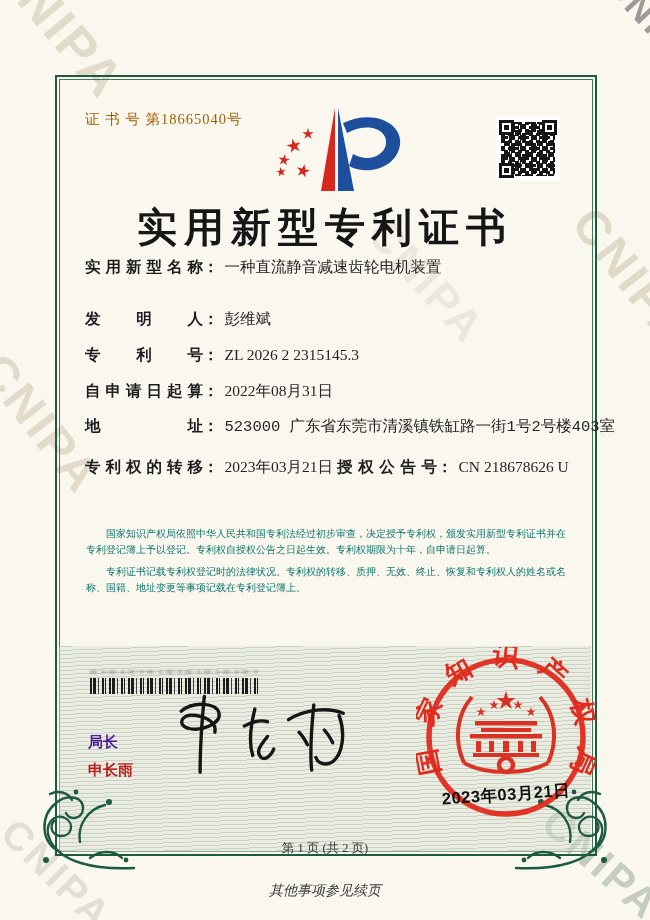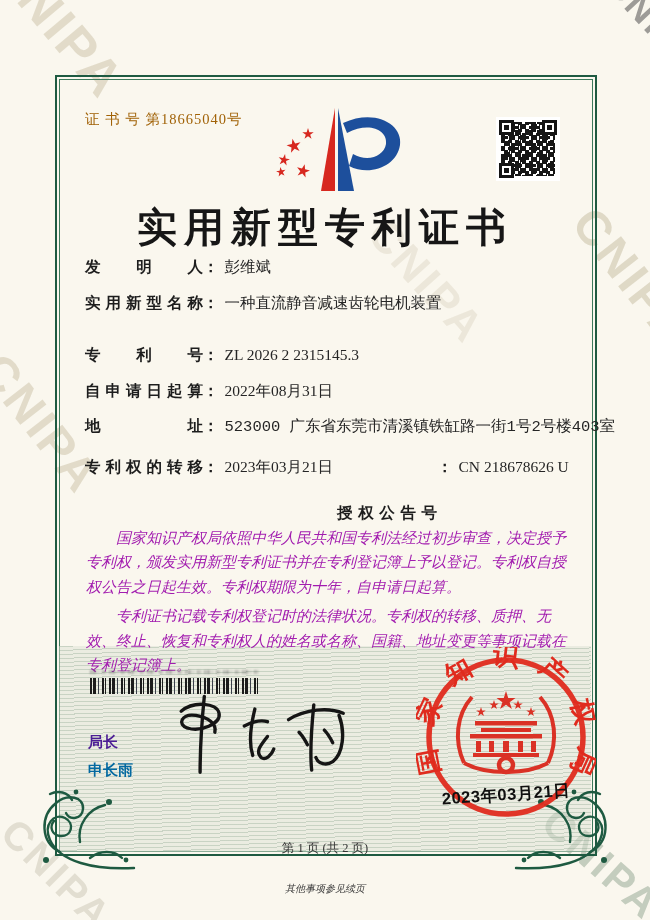--- a/index.html
+++ b/index.html
@@ -45,48 +45,48 @@
   .finder.tl{left:3px;top:3px;} .finder.tr{right:3px;top:3px;} .finder.bl{left:3px;bottom:3px;}
 
   .title{position:absolute;left:0;top:200px;width:650px;text-align:center;font-size:40px;font-weight:bold;color:#161616;letter-spacing:7px;}
 
   
   .fields{position:absolute;left:85px;top:256px;width:495px;font-size:15.5px;color:#1d1d1d;}
   .frow{line-height:22px;margin-bottom:14px;white-space:nowrap;}
   .frow.r0{margin-bottom:30px;}
   .frow.r5{margin-bottom:18px;font-family:Liberation Mono, monospace;}
   .flabel{display:inline-block;width:118px;text-align:justify;text-align-last:justify;font-weight:bold;vertical-align:top;}
-  .flabel.small{width:100px;margin-top:46px;}
+  .flabel.small{width:100px;}
   .fcolon{font-weight:bold;margin-right:6px;}
   .fvalue{color:#252525;}
   .grant-row{display:flex;}
   .grant-group1{width:252px;}
 
   
-  .paras{position:absolute;left:86px;top:526px;width:482px;font-size:15px;line-height:1.63;color:#a21caf;font-style:italic;}
+  .paras{position:absolute;left:86px;top:526px;width:482px;font-size:10px;line-height:1.63;color:#0f766e;}
   .paras p{margin:0 0 5px 0;text-indent:2em;}
 
   
   .barcode-smudge{position:absolute;left:90px;top:670px;width:170px;height:4px;opacity:.45;filter:blur(1px);
     background:repeating-linear-gradient(90deg,#555 0 2px,rgba(0,0,0,0) 2px 3px,#555 3px 6px,rgba(0,0,0,0) 6px 8px,#777 8px 9px,rgba(0,0,0,0) 9px 12px,#555 12px 14px,rgba(0,0,0,0) 14px 15px,#555 15px 16px,rgba(0,0,0,0) 16px 19px);}
   .barcode{position:absolute;left:90px;top:678px;width:170px;height:16px;
     background:repeating-linear-gradient(90deg,#1c1c1c 0 2px,rgba(0,0,0,0) 2px 3px,#1c1c1c 3px 6px,rgba(0,0,0,0) 6px 8px,#3a3f4a 8px 9px,rgba(0,0,0,0) 9px 12px,#1c1c1c 12px 14px,rgba(0,0,0,0) 14px 15px,#1c1c1c 15px 16px,rgba(0,0,0,0) 16px 19px);}
 
   
   .signer-title{position:absolute;left:88px;top:733px;font-family:"Liberation Sans","DejaVu Sans",sans-serif;font-weight:bold;font-size:15px;color:#4c1d95;}
-  .signer-name{position:absolute;left:88px;top:761px;font-family:"Liberation Sans","DejaVu Sans",sans-serif;font-weight:bold;font-size:15px;color:#0369a1;}
+  .signer-name{position:absolute;left:88px;top:761px;font-family:"Liberation Sans","DejaVu Sans",sans-serif;font-weight:bold;font-size:15px;color:#b91c1c;}
   .signature{position:absolute;left:158px;top:690px;}
 
   
   .seal{position:absolute;left:416px;top:647px;}
   .seal-date{position:absolute;left:430px;top:784px;width:152px;text-align:center;
     font-family:"Liberation Sans","DejaVu Sans",sans-serif;font-weight:bold;font-size:16.5px;color:#101010;transform:rotate(-4deg);letter-spacing:.5px;}
 
   .pagefooter{position:absolute;left:0;top:840px;width:650px;text-align:center;font-size:12.5px;color:#333;}
-  .contnote{position:absolute;left:0;top:882px;width:650px;text-align:center;font-size:10px;color:#3a3a3a;font-style:italic;}
+  .contnote{position:absolute;left:0;top:882px;width:650px;text-align:center;font-size:14px;color:#3a3a3a;font-style:italic;}
 </style>
 </head>
 <body>
 
 <div class="page">
 
   <div class="wm wm1">CNIPA</div>
   <div class="wm wm2">CNIPA</div>
   <div class="wm wm3">CNIPA</div>
   <div class="wm wm4">CNIPA</div>
@@ -149,25 +149,25 @@
   <div class="qr">
     <div class="qr-pattern"></div>
     <div class="finder tl"></div>
     <div class="finder tr"></div>
     <div class="finder bl"></div>
   </div>
 
   <div class="title">实用新型专利证书</div>
 
   <div class="fields">
+    <div class="frow r0">
+      <span class="flabel">实用新型名称</span><span class="fcolon">：</span><span class="fvalue">一种直流静音减速齿轮电机装置</span>
+    </div>
     <div class="frow">
       <span class="flabel">发明人</span><span class="fcolon">：</span><span class="fvalue">彭维斌</span>
-    </div>
-    <div class="frow r0">
-      <span class="flabel">实用新型名称</span><span class="fcolon">：</span><span class="fvalue">一种直流静音减速齿轮电机装置</span>
     </div>
     <div class="frow">
       <span class="flabel">专利号</span><span class="fcolon">：</span><span class="fvalue">ZL 2026 2 2315145.3</span>
     </div>
     <div class="frow">
       <span class="flabel">自申请日起算</span><span class="fcolon">：</span><span class="fvalue">2022年08月31日</span>
     </div>
     <div class="frow r5">
       <span class="flabel">地址</span><span class="fcolon">：</span><span class="fvalue">523000 广东省东莞市清溪镇铁缸路一街1号2号楼403室</span>
     </div>

